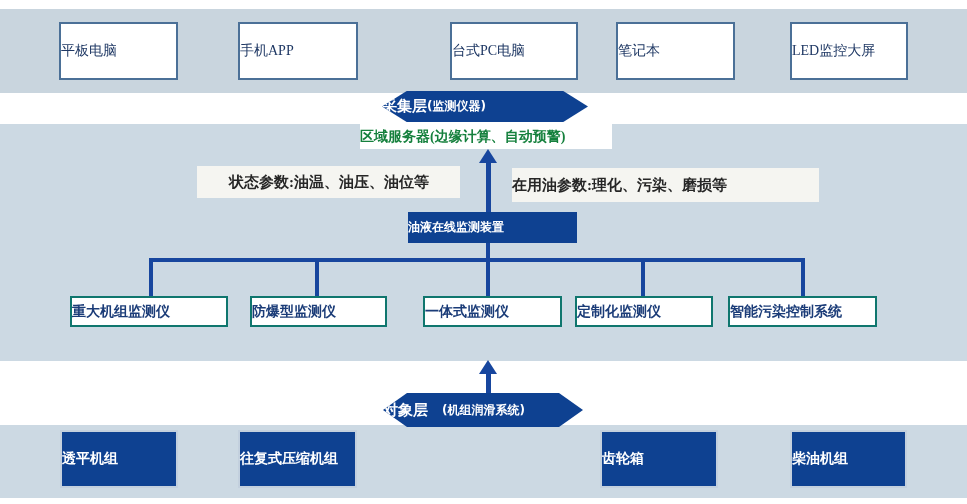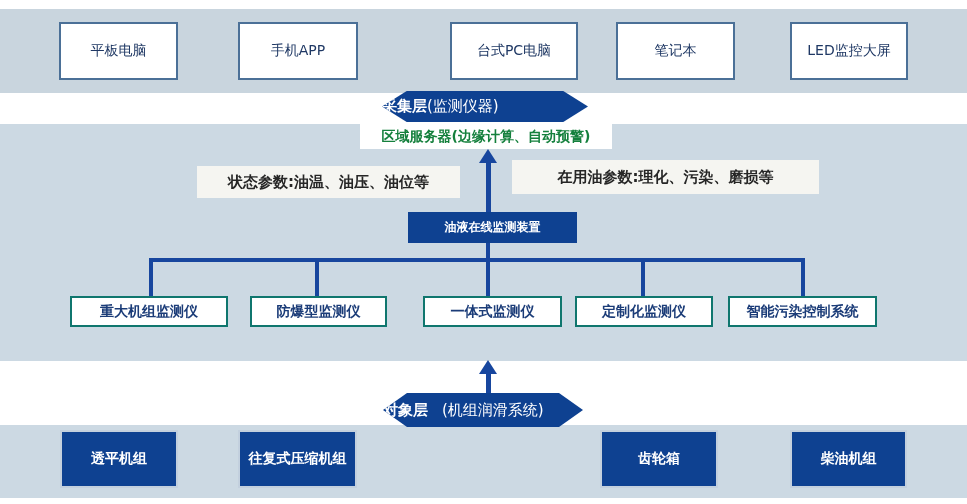--- a/index.html
+++ b/index.html
@@ -4,34 +4,34 @@
 <style>
   html,body{margin:0;padding:0;background:#ffffff;}
   body{font-family:"DejaVu Sans","Liberation Sans",sans-serif;}
   .stage{position:relative;width:967px;height:504px;background:#ffffff;overflow:hidden;}
 
   .band{position:absolute;left:0;width:967px;}
   .band-top{top:9px;height:84px;background:#c9d5de;}
   .band-mid{top:124px;height:237px;background:#ccd9e3;}
   .band-bottom{top:425px;height:73px;background:#ccd9e3;}
 
-  .box{position:absolute;box-sizing:border-box;display:flex;align-items:center;justify-content:center;text-align:center;}
+  .box{position:absolute;box-sizing:border-box;display:flex;align-items:center;justify-content:flex-start;text-align:center;font-family:Liberation Serif, serif;}
 
   .device-box{top:22px;height:58px;background:#ffffff;border:2px solid #4b7097;color:#1f3864;font-size:14px;}
 
   .hex{position:absolute;background:#0e4191;color:#ffffff;display:flex;align-items:center;
        clip-path:polygon(12% 0,88% 0,100% 50%,88% 100%,12% 100%,0 50%);}
   .hex .t1{font-size:15px;font-weight:bold;}
-  .hex .t2{font-size:15px;font-weight:normal;}
+  .hex .t2{font-size:12px;font-weight:bold;}
 
   .server-box{left:360px;top:124px;width:252px;height:25px;background:#ffffff;color:#15803d;font-size:14px;font-weight:bold;}
 
   .param-label{background:#f5f5f1;color:#262626;font-size:15px;font-weight:bold;}
-  .param-left{left:197px;top:166px;width:263px;height:32px;}
-  .param-right{left:512px;top:160px;width:307px;height:34px;}
+  .param-left{left:197px;top:166px;width:263px;height:32px;padding-left:32px;}
+  .param-right{left:512px;top:168px;width:307px;height:34px;}
 
   .dark-box{background:#0e4191;color:#ffffff;font-size:12px;font-weight:bold;}
   .monitor-device{left:408px;top:212px;width:169px;height:31px;}
 
   .line{position:absolute;background:#17469e;}
 
   .arrow-head{position:absolute;width:0;height:0;border-left:9px solid transparent;border-right:9px solid transparent;border-bottom:14px solid #17469e;}
 
   .monitor-box{top:296px;height:31px;background:#ffffff;border:2px solid #0f766e;color:#1b3c78;font-size:14px;font-weight:bold;}
 

